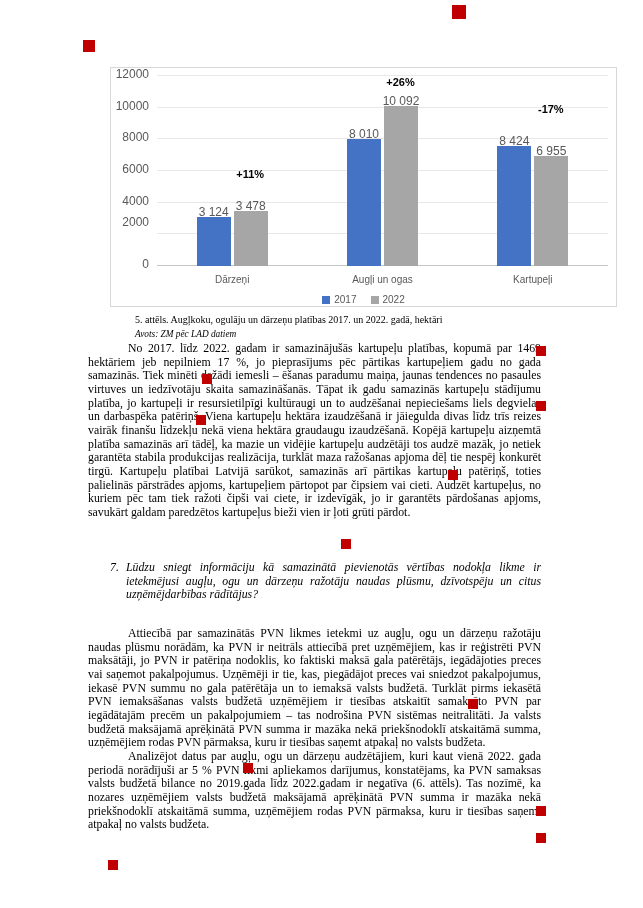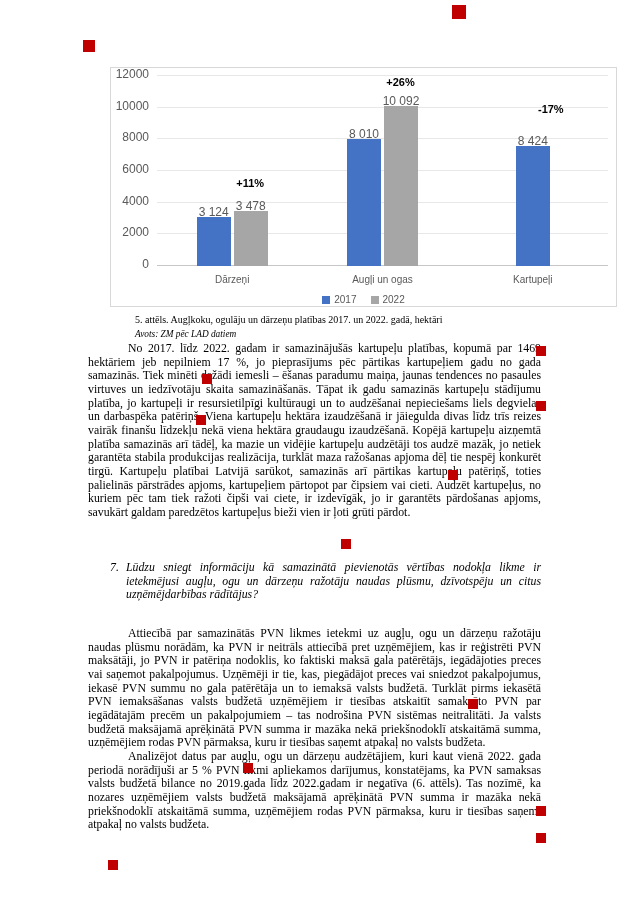--- a/index.html
+++ b/index.html
@@ -74,21 +74,21 @@
   .mark { position:absolute; background:#c00000; }
 </style>
 </head>
 <body>
 
 <div class="page">
 
   <div class="chart-figure">
     <div class="y-axis">
         <div class="ytick" style="bottom: -5px;">0</div>
-        <div class="ytick" style="bottom: 27px;">2000</div>
+        <div class="ytick" style="bottom: 37px;">2000</div>
         <div class="ytick" style="bottom: 58px; margin-left: 40px;">4000</div>
         <div class="ytick" style="bottom: 90px;">6000</div>
         <div class="ytick" style="bottom: 122px;">8000</div>
         <div class="ytick" style="bottom: 153px;">10000</div>
         <div class="ytick" style="bottom: 185px;">12000</div>
       </div>
     <div class="plot">
         <div class="gridline zero" style="bottom: 0px;"></div>
         <div class="gridline" style="bottom: 32px;"></div>
         <div class="gridline" style="bottom: 63px;"></div>
@@ -99,39 +99,43 @@
         <div class="groups">
           <div class="bar-group">
             <div class="bar-wrap" style="height: 49px;">
               <div class="bar-label">3 124</div>
               <div class="bar" style="background: rgb(68, 114, 196);"></div>
             </div>
             <div class="bar-wrap" style="height: 55px;">
               <div class="bar-label">3 478</div>
               <div class="bar" style="background: rgb(166, 166, 166);"></div>
             </div>
-            <div class="annotation" style="bottom: 77px;">+11%</div>
+            <div class="annotation" style="bottom: 86px;">+11%</div>
             <div class="xtick">Dārzeņi</div>
           </div>
           <div class="bar-group">
             <div class="bar-wrap" style="height: 127px;">
               <div class="bar-label">8 010</div>
               <div class="bar" style="background: rgb(68, 114, 196);"></div>
             </div>
             <div class="bar-wrap" style="height: 160px;">
               <div class="bar-label">10 092</div>
               <div class="bar" style="background: rgb(166, 166, 166);"></div>
             </div>
             <div class="annotation" style="bottom: 178px;">+26%</div>
             <div class="xtick">Augļi un ogas</div>
           </div>
           <div class="bar-group">
             <div class="bar-wrap" style="height: 120px;">
               <div class="bar-label">8 424</div>
               <div class="bar" style="background: rgb(68, 114, 196);"></div>
+            </div>
+            <div class="bar-wrap" style="height: 110px;">
+              <div class="bar-label">6 955</div>
+              <div class="bar" style="background: rgb(166, 166, 166);"></div>
             </div>
             <div class="annotation" style="bottom: 151px;">-17%</div>
             <div class="xtick">Kartupeļi</div>
           </div>
         </div>
       </div>
     <div class="legend">
         <div class="legend-item">
           <span class="swatch" style="background: rgb(68, 114, 196);"></span>
           <span>2017</span>

